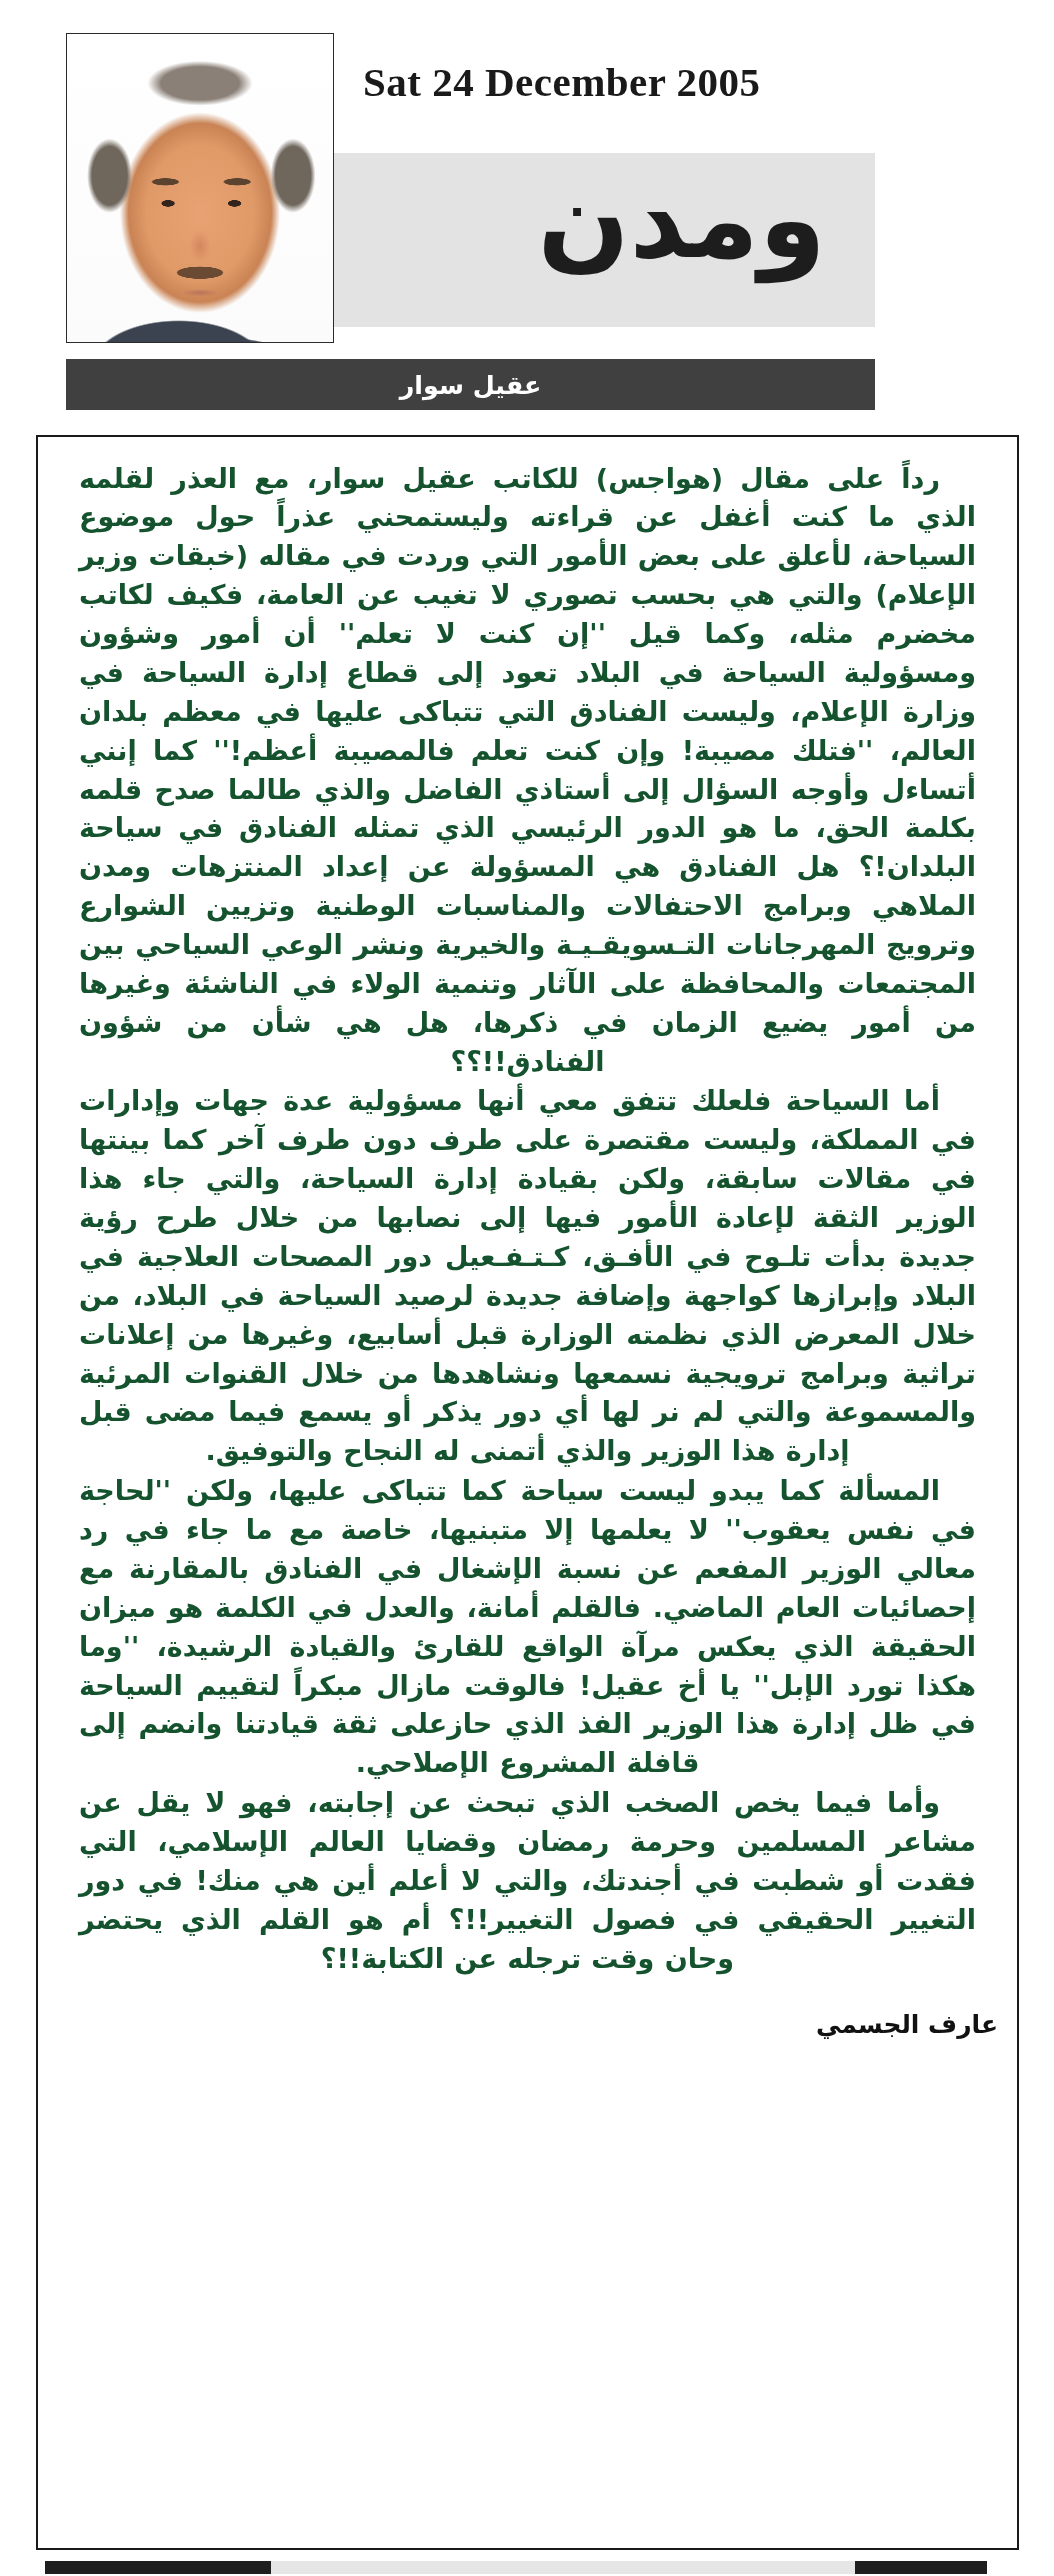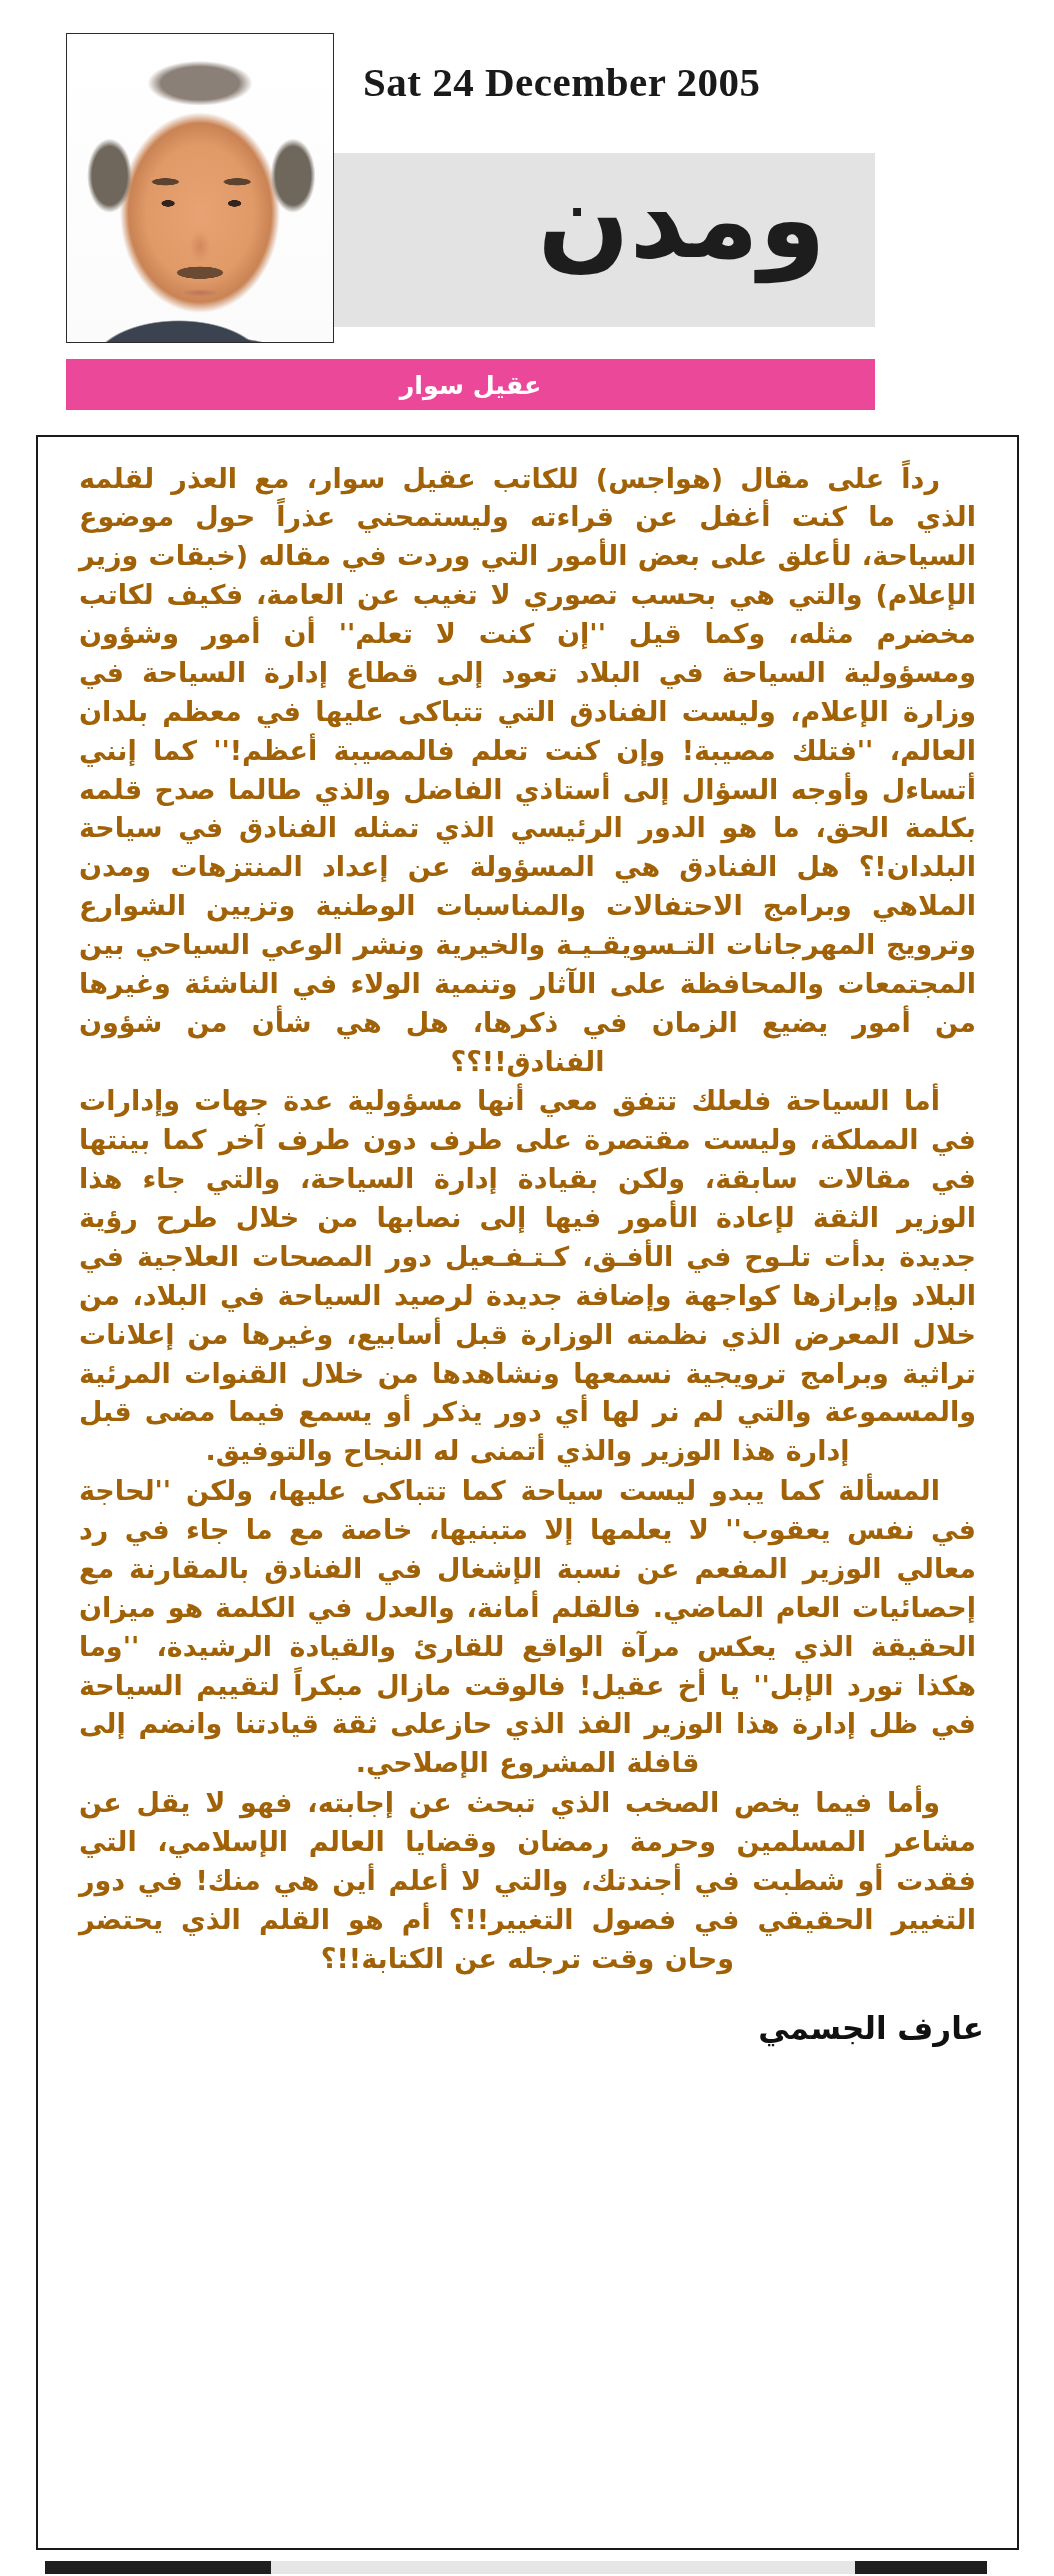--- a/index.html
+++ b/index.html
@@ -112,21 +112,21 @@
     letter-spacing: 0.5px;
     white-space: nowrap;
   }
 
   .byline-bar {
     position: absolute;
     left: 66px;
     top: 359px;
     width: 809px;
     height: 51px;
-    background: #ec4899;
+    background: #404040;
   }
   .byline-name {
     position: absolute;
     right: 0;
     top: 0;
     width: 100%;
     height: 100%;
     display: flex;
     align-items: center;
     justify-content: center;
@@ -164,36 +164,36 @@
 
   .body-text {
     margin: 22.6px 41px 0 41px;
     direction: rtl;
     text-align: justify;
     text-align-last: center;
     font-family: "DejaVu Sans", sans-serif;
     font-weight: 700;
     font-size: 27px;
     line-height: 1.44;
-    color: #a16207;
+    color: #14532d;
     letter-spacing: -0.2px;
     word-spacing: 0.9px;
   }
   .body-text p {
     margin: 0 0 0.9px 0;
     text-indent: 36px;
   }
 
   .signature {
-    margin: 32px 33px 0 41px;
+    margin: 32px 19px 0 41px;
     direction: rtl;
     text-align: right;
     font-family: "DejaVu Sans", sans-serif;
     font-weight: 700;
-    font-size: 31px;
+    font-size: 25px;
     color: #111111;
   }
 
   .email-line {
     position: absolute;
     left: 83px;
     top: 2444px;
     font-family: "Liberation Serif", serif;
     font-size: 34px;
     color: #16161e;

